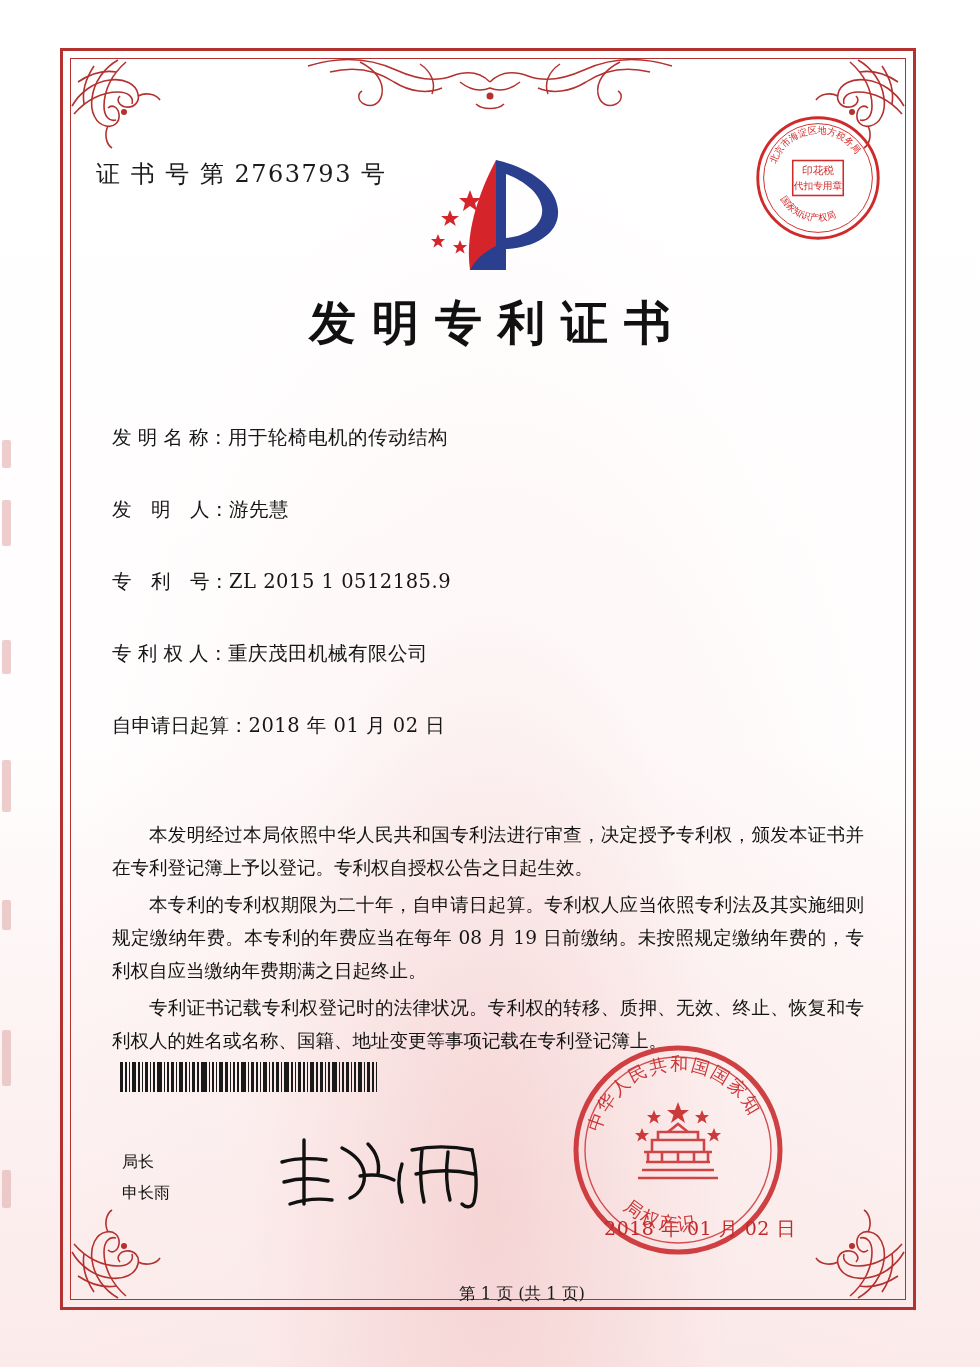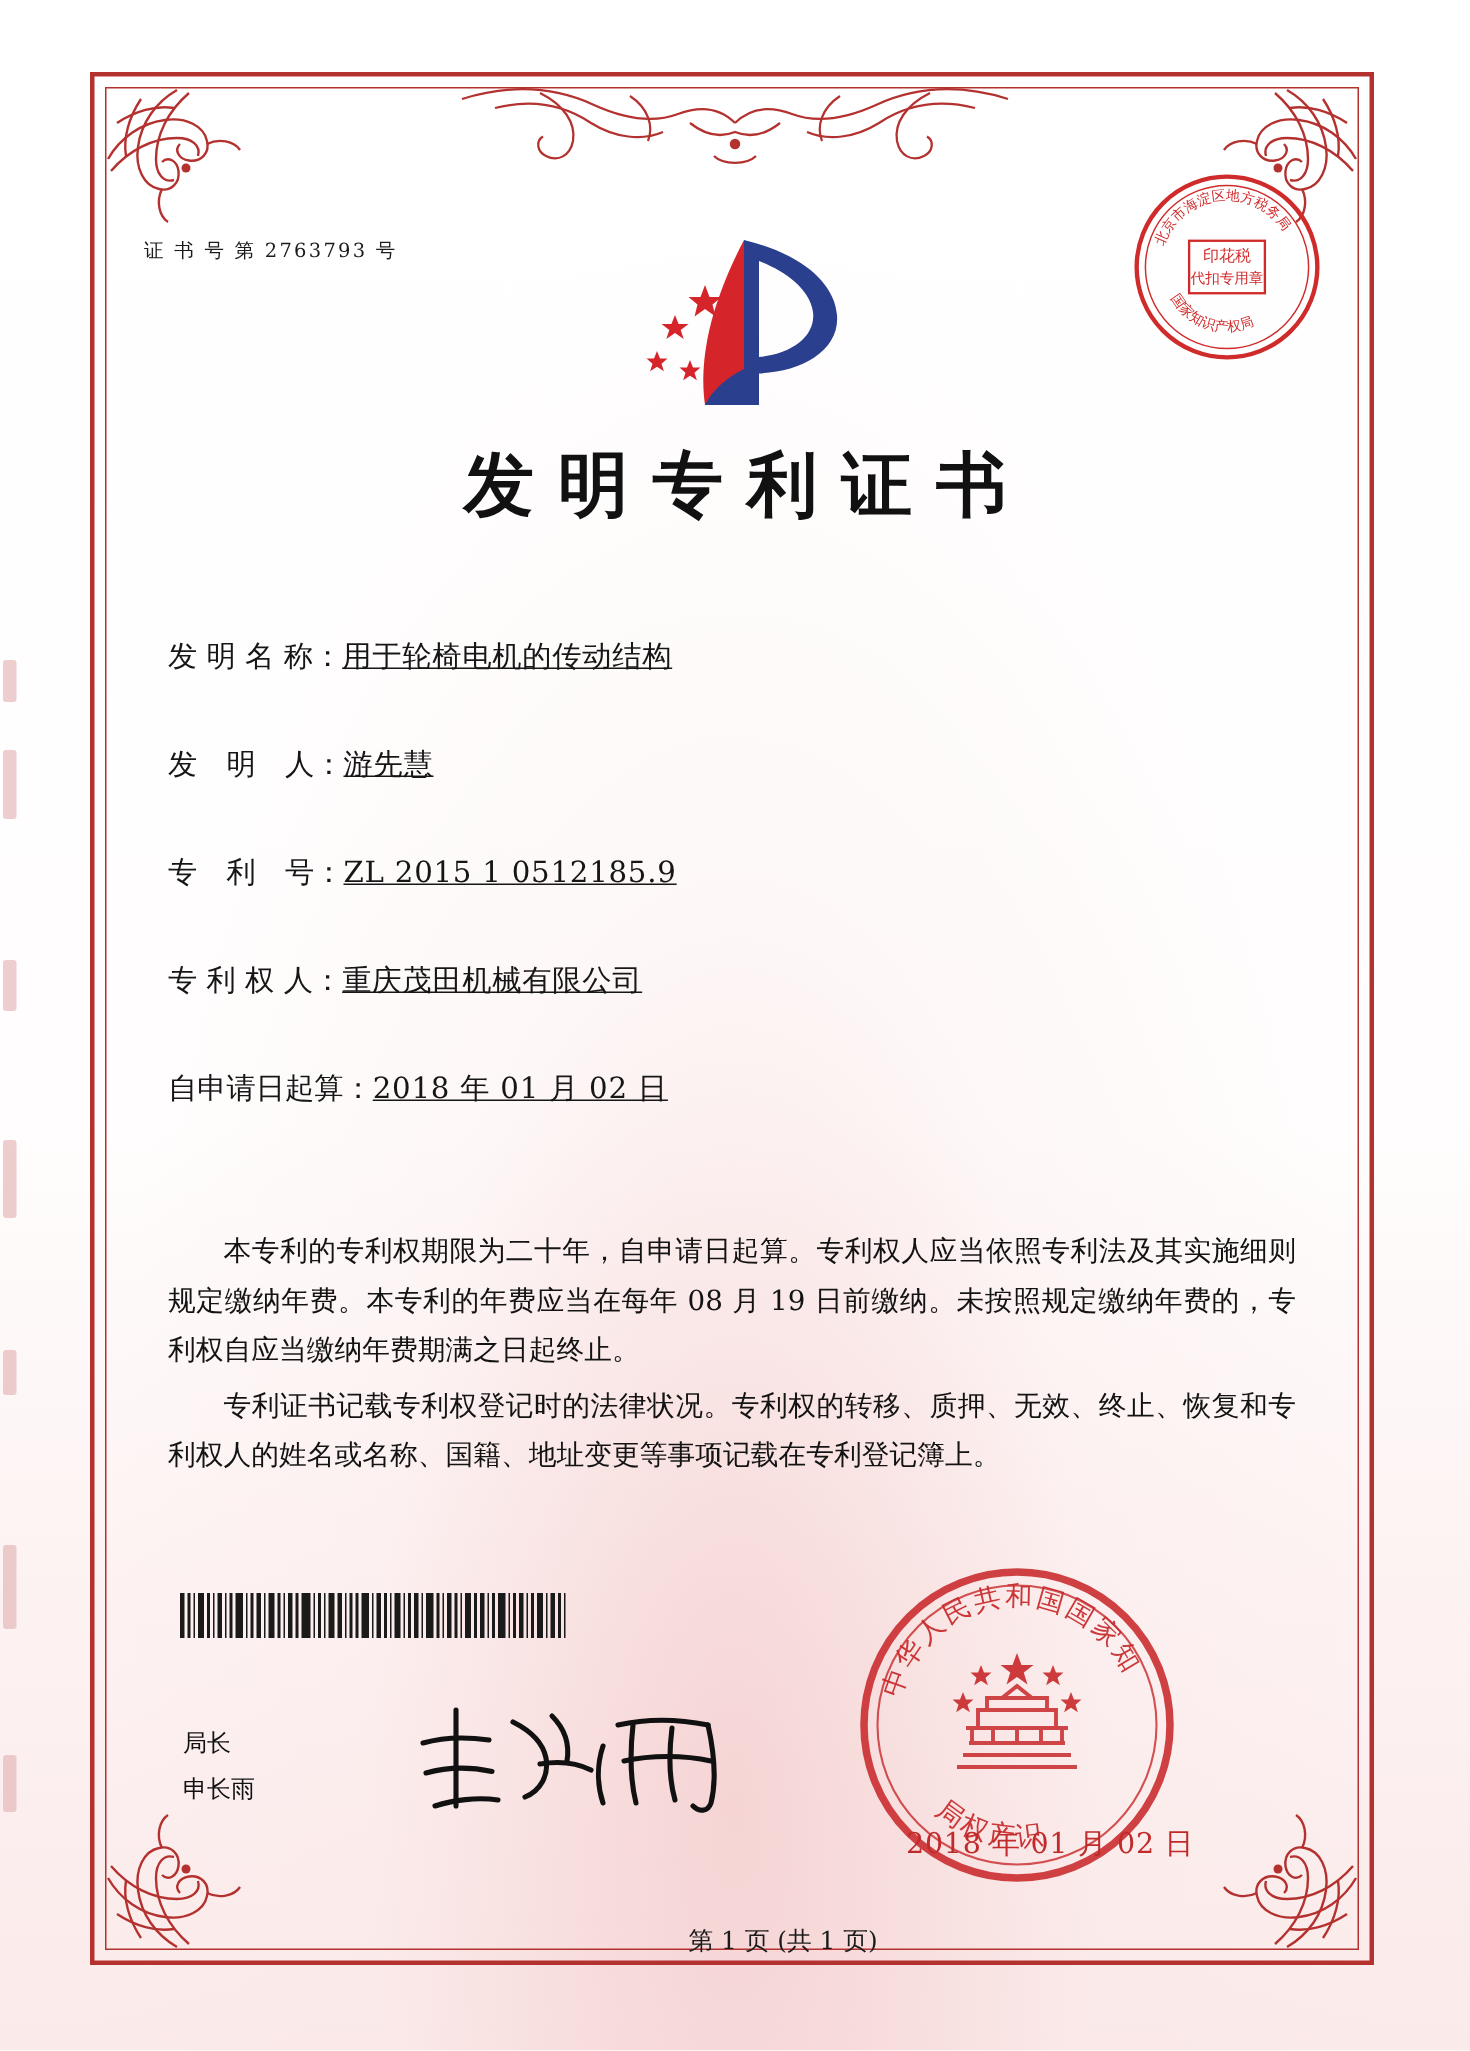--- a/index.html
+++ b/index.html
@@ -75,21 +75,21 @@
     left: 300px; top: 52px;
     width: 380px; height: 72px;
     color: #b3312f;
   }
   .top-flourish svg { width: 100%; height: 100%; display:block; }
 
   
   .cert-no {
     position: absolute;
     left: 96px; top: 158px;
-    font-size: 13px;
+    font-size: 24px;
     letter-spacing: 1.5px;
     color: #1b1b1b;
     font-family: "DejaVu Serif", serif;
   }
 
   
   .logo {
     position: absolute;
     left: 410px; top: 150px;
     width: 170px; height: 130px;
@@ -129,21 +129,20 @@
     font-size: 19.5px;
     color: #161616;
   }
   .field-label {
     white-space: pre;
     font-family: "DejaVu Serif", serif;
   }
   .field-value {
     font-family: "DejaVu Serif", serif;
     letter-spacing: .5px;
-    text-decoration: underline;
   }
 
   
   .body-text {
     position: absolute;
     left: 112px; top: 818px;
     width: 752px;
     font-size: 18.5px;
     line-height: 33px;
     color: #131313;
@@ -359,20 +358,21 @@
       <span class="field-label">专 利 权 人：</span>
       <span class="field-value">重庆茂田机械有限公司</span>
     </div>
     <div class="field-row">
       <span class="field-label">自申请日起算：</span>
       <span class="field-value">2018 年 01 月 02 日</span>
     </div>
   </div>
 
   <div class="body-text">
+    <p>本发明经过本局依照中华人民共和国专利法进行审查，决定授予专利权，颁发本证书并在专利登记簿上予以登记。专利权自授权公告之日起生效。</p>
     <p>本专利的专利权期限为二十年，自申请日起算。专利权人应当依照专利法及其实施细则规定缴纳年费。本专利的年费应当在每年 08 月 19 日前缴纳。未按照规定缴纳年费的，专利权自应当缴纳年费期满之日起终止。</p>
     <p>专利证书记载专利权登记时的法律状况。专利权的转移、质押、无效、终止、恢复和专利权人的姓名或名称、国籍、地址变更等事项记载在专利登记簿上。</p>
   </div>
 
   <div class="barcode" id="barcode">
       <i style="width: 3px;"></i>
       <i style="width: 2px;"></i>
       <i style="width: 1px;"></i>
       <i style="width: 4px;"></i>
       <i style="width: 2px;"></i>

